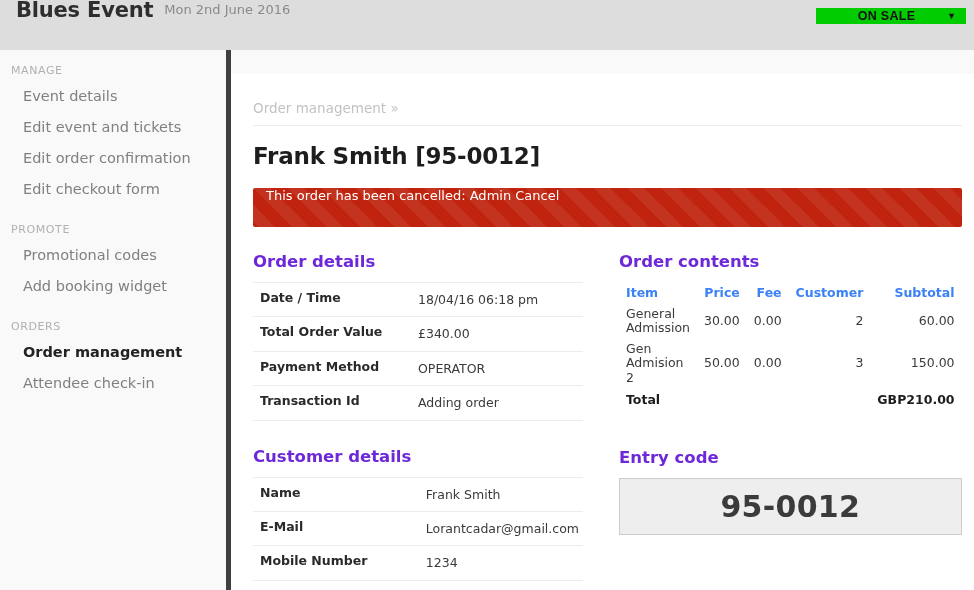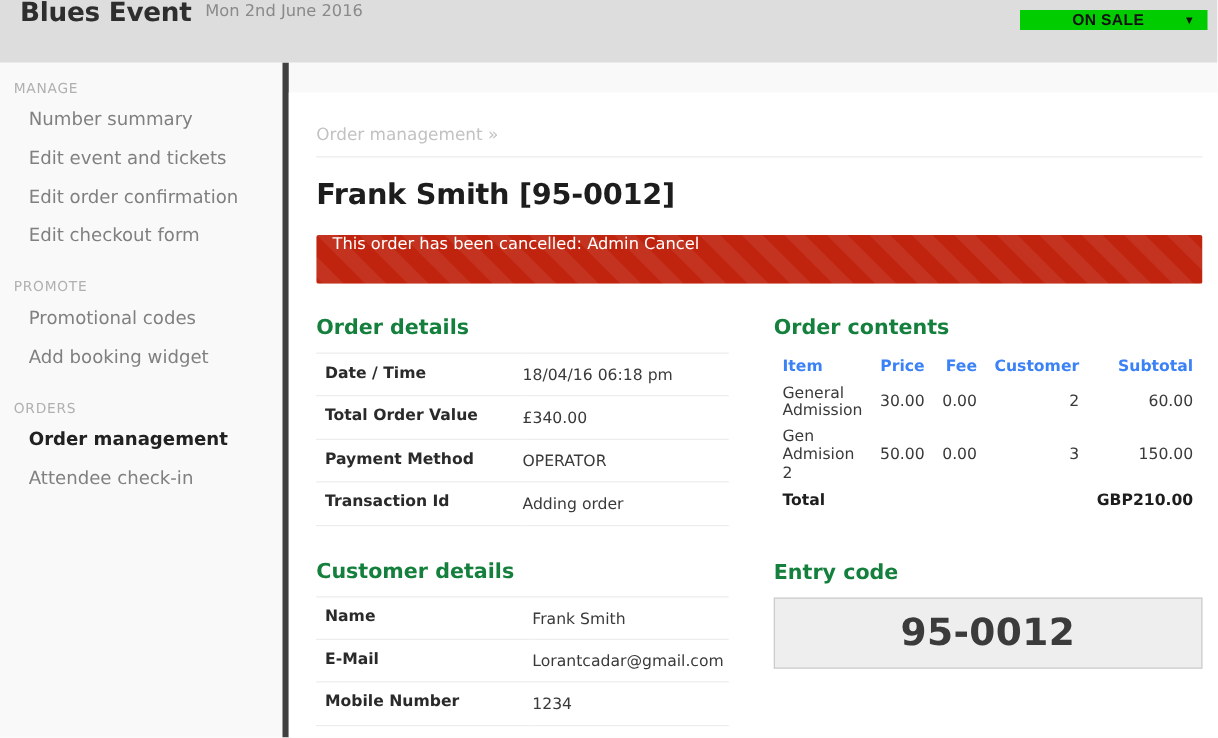--- a/index.html
+++ b/index.html
@@ -160,21 +160,21 @@
     display: flex;
     margin-top: 25px;
     gap: 36px;
   }
   .col-left  { width: 330px; flex: 0 0 330px; }
   .col-right { flex: 1; }
 
   .section-title {
     font-size: 16.5px;
     font-weight: bold;
-    color: #15803d;
+    color: #6d28d9;
     margin-bottom: 11px;
   }
   .section-title.spaced { margin-top: 26px; }
 
   
   table.kv {
     width: 100%;
     border-collapse: collapse;
   }
   table.kv tr { border-top: 1px solid #ededed; }
@@ -266,21 +266,21 @@
     <span class="caret">▼</span>
   </button>
 </div>
 
 <div class="page-wrap">
 
   <nav class="sidebar">
 
     <div class="side-group">
       <div class="side-heading">MANAGE</div>
-      <a class="side-item">Number summary</a>
+      <a class="side-item">Event details</a>
       <a class="side-item">Edit event and tickets</a>
       <a class="side-item">Edit order confirmation</a>
       <a class="side-item">Edit checkout form</a>
     </div>
 
     <div class="side-spacer"></div>
 
     <div class="side-group">
       <div class="side-heading">PROMOTE</div>
       <a class="side-item">Promotional codes</a>

